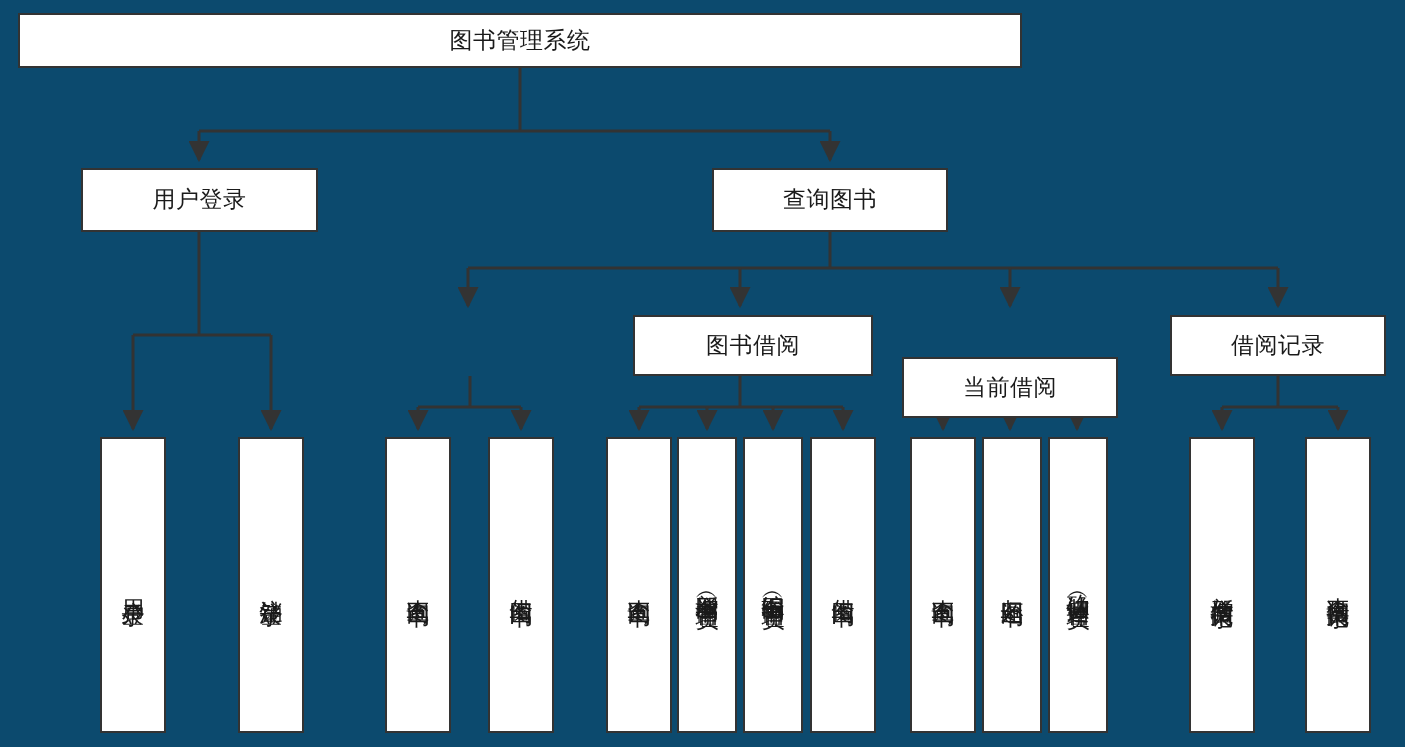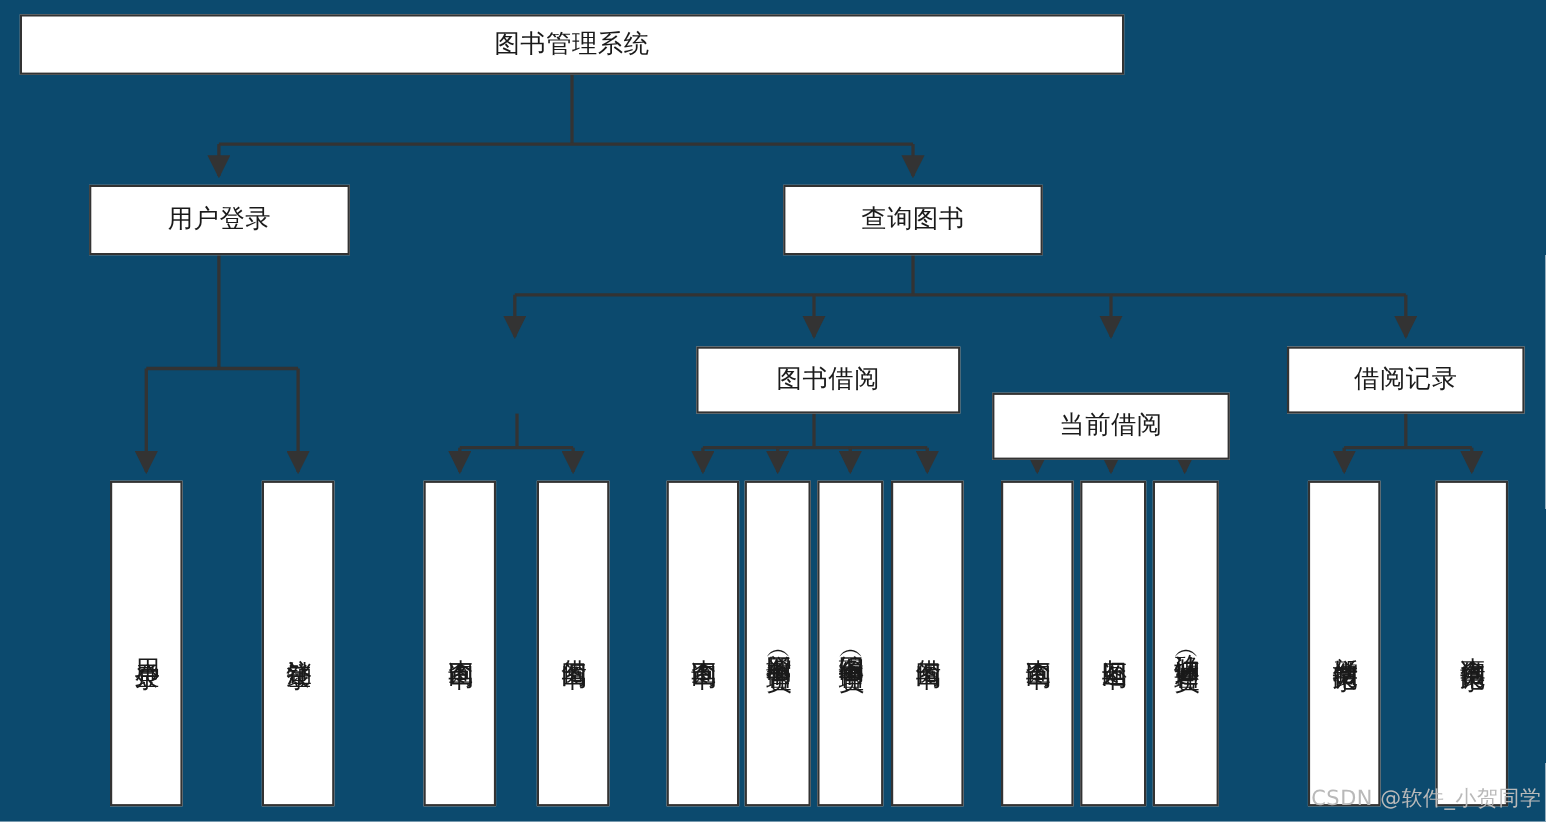--- a/index.html
+++ b/index.html
@@ -176,15 +176,14 @@
     <span class="label">确认归还（管理员）</span>
   </div>
 
   <div class="node node-v" style="left:1189px; top:437px; width:66px; height:296px;">
     <span class="label">新增借阅记录</span>
   </div>
   <div class="node node-v" style="left:1305px; top:437px; width:66px; height:296px;">
     <span class="label">查询借阅记录</span>
   </div>
 
-  <div class="watermark" style="left:1192px; top:713px;">CSDN @软件_小贺同学</div>
 
 </div>
 
 </body></html>

